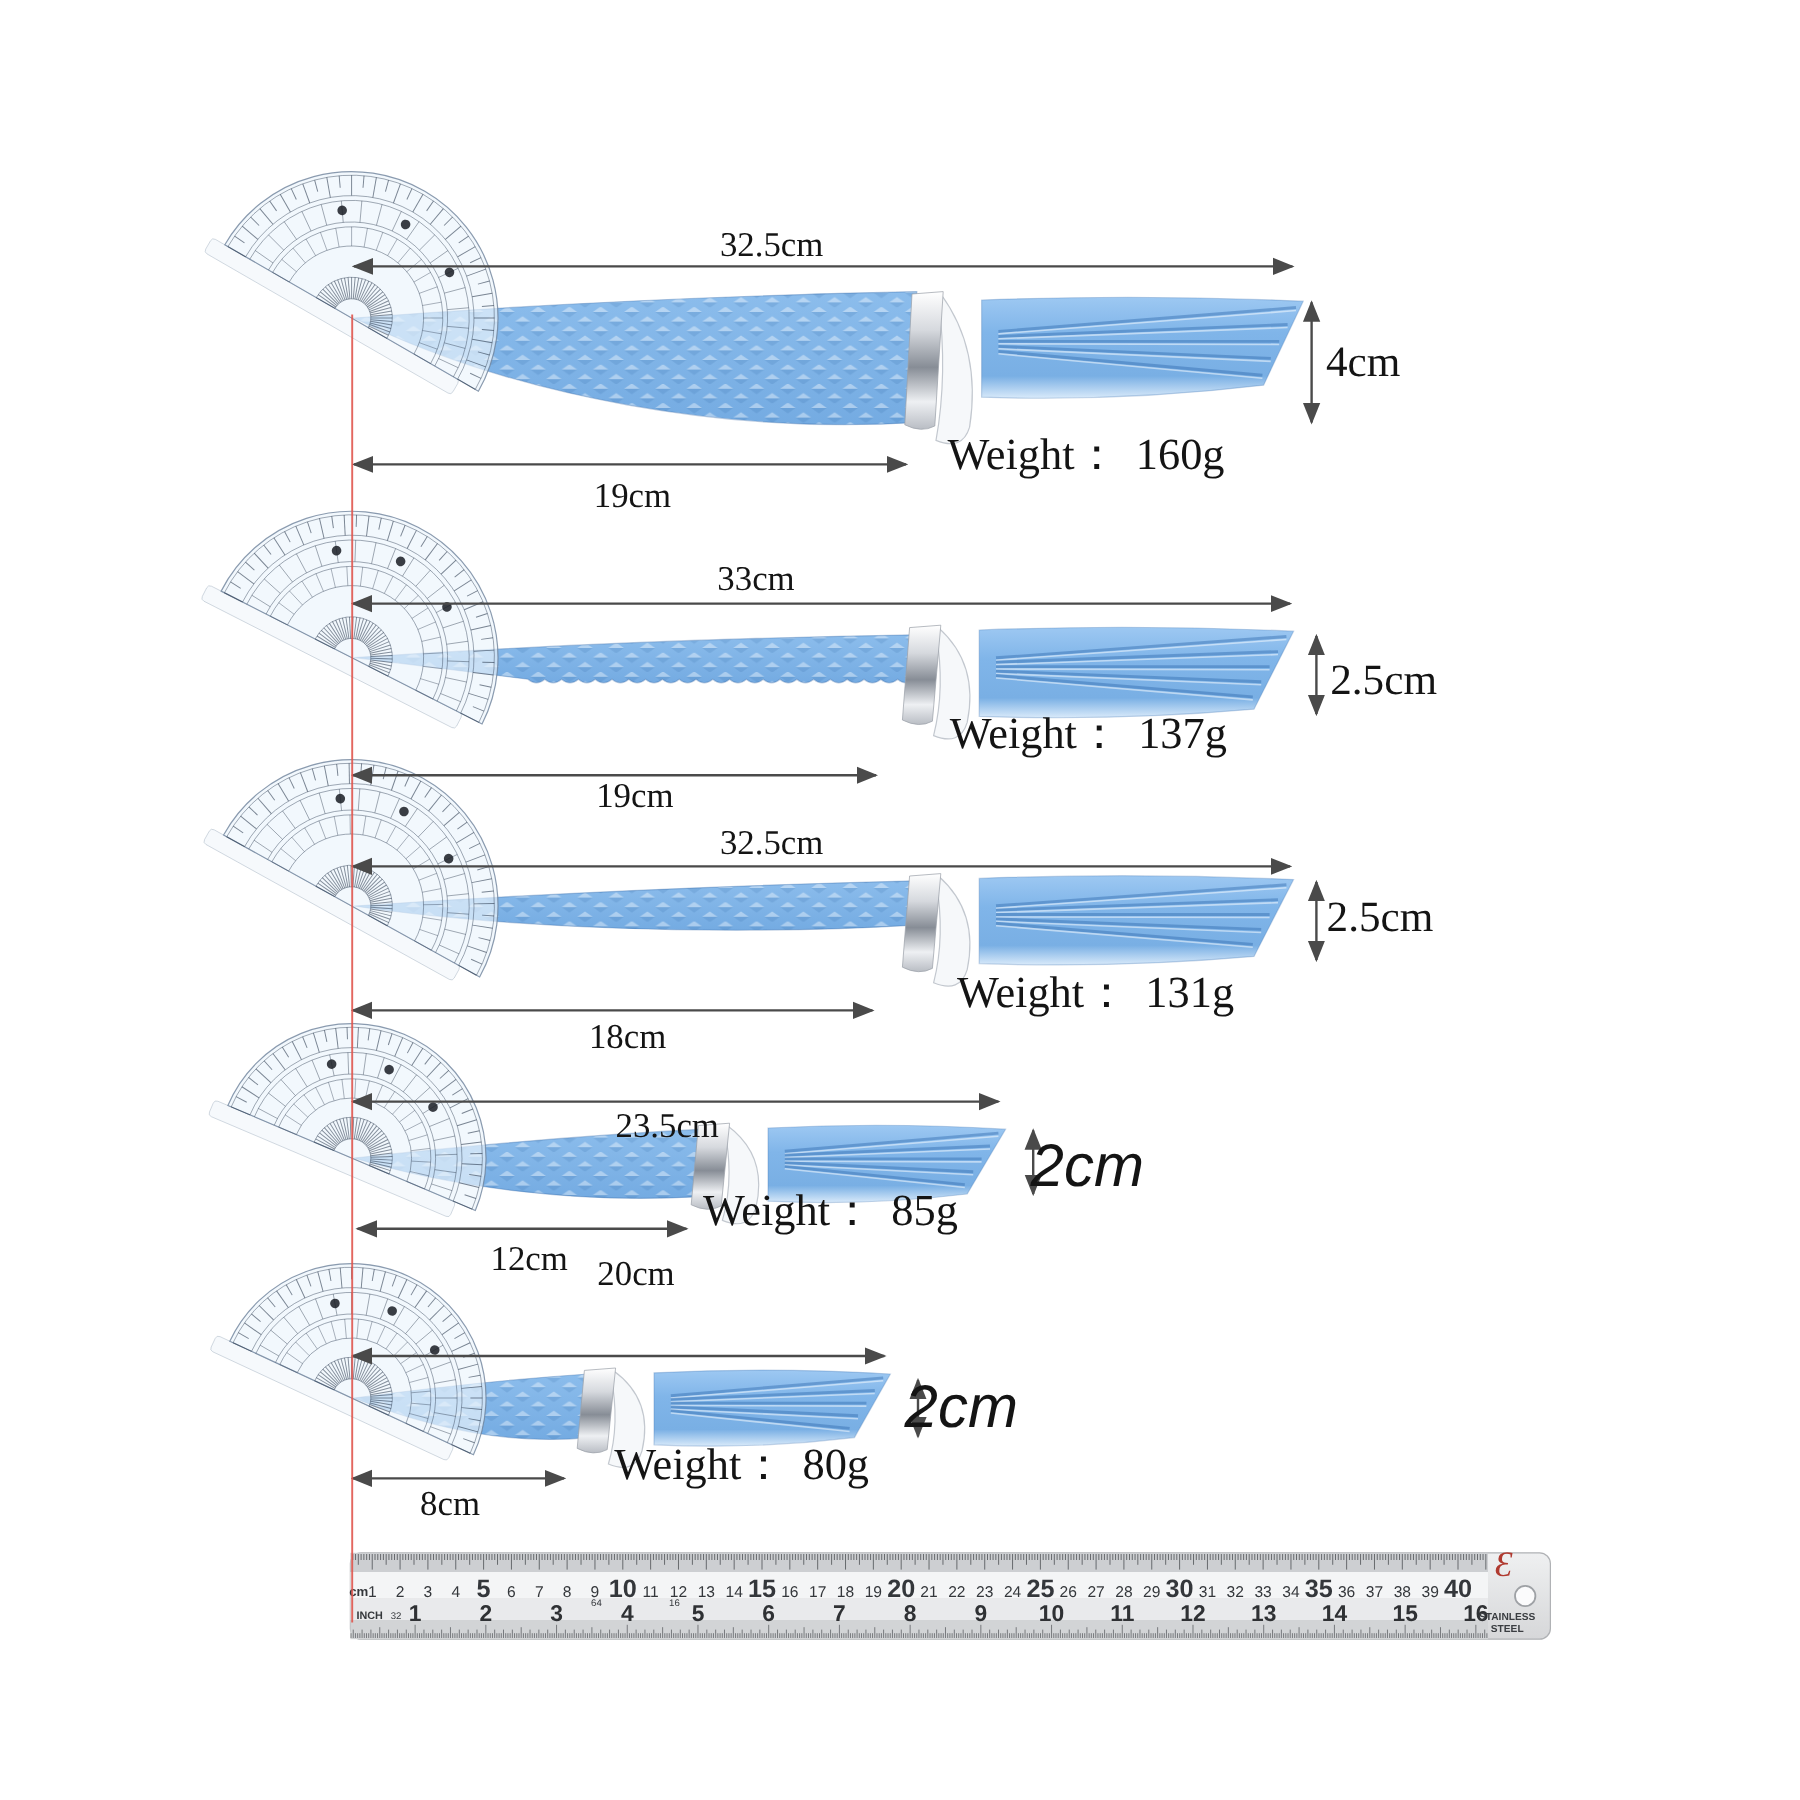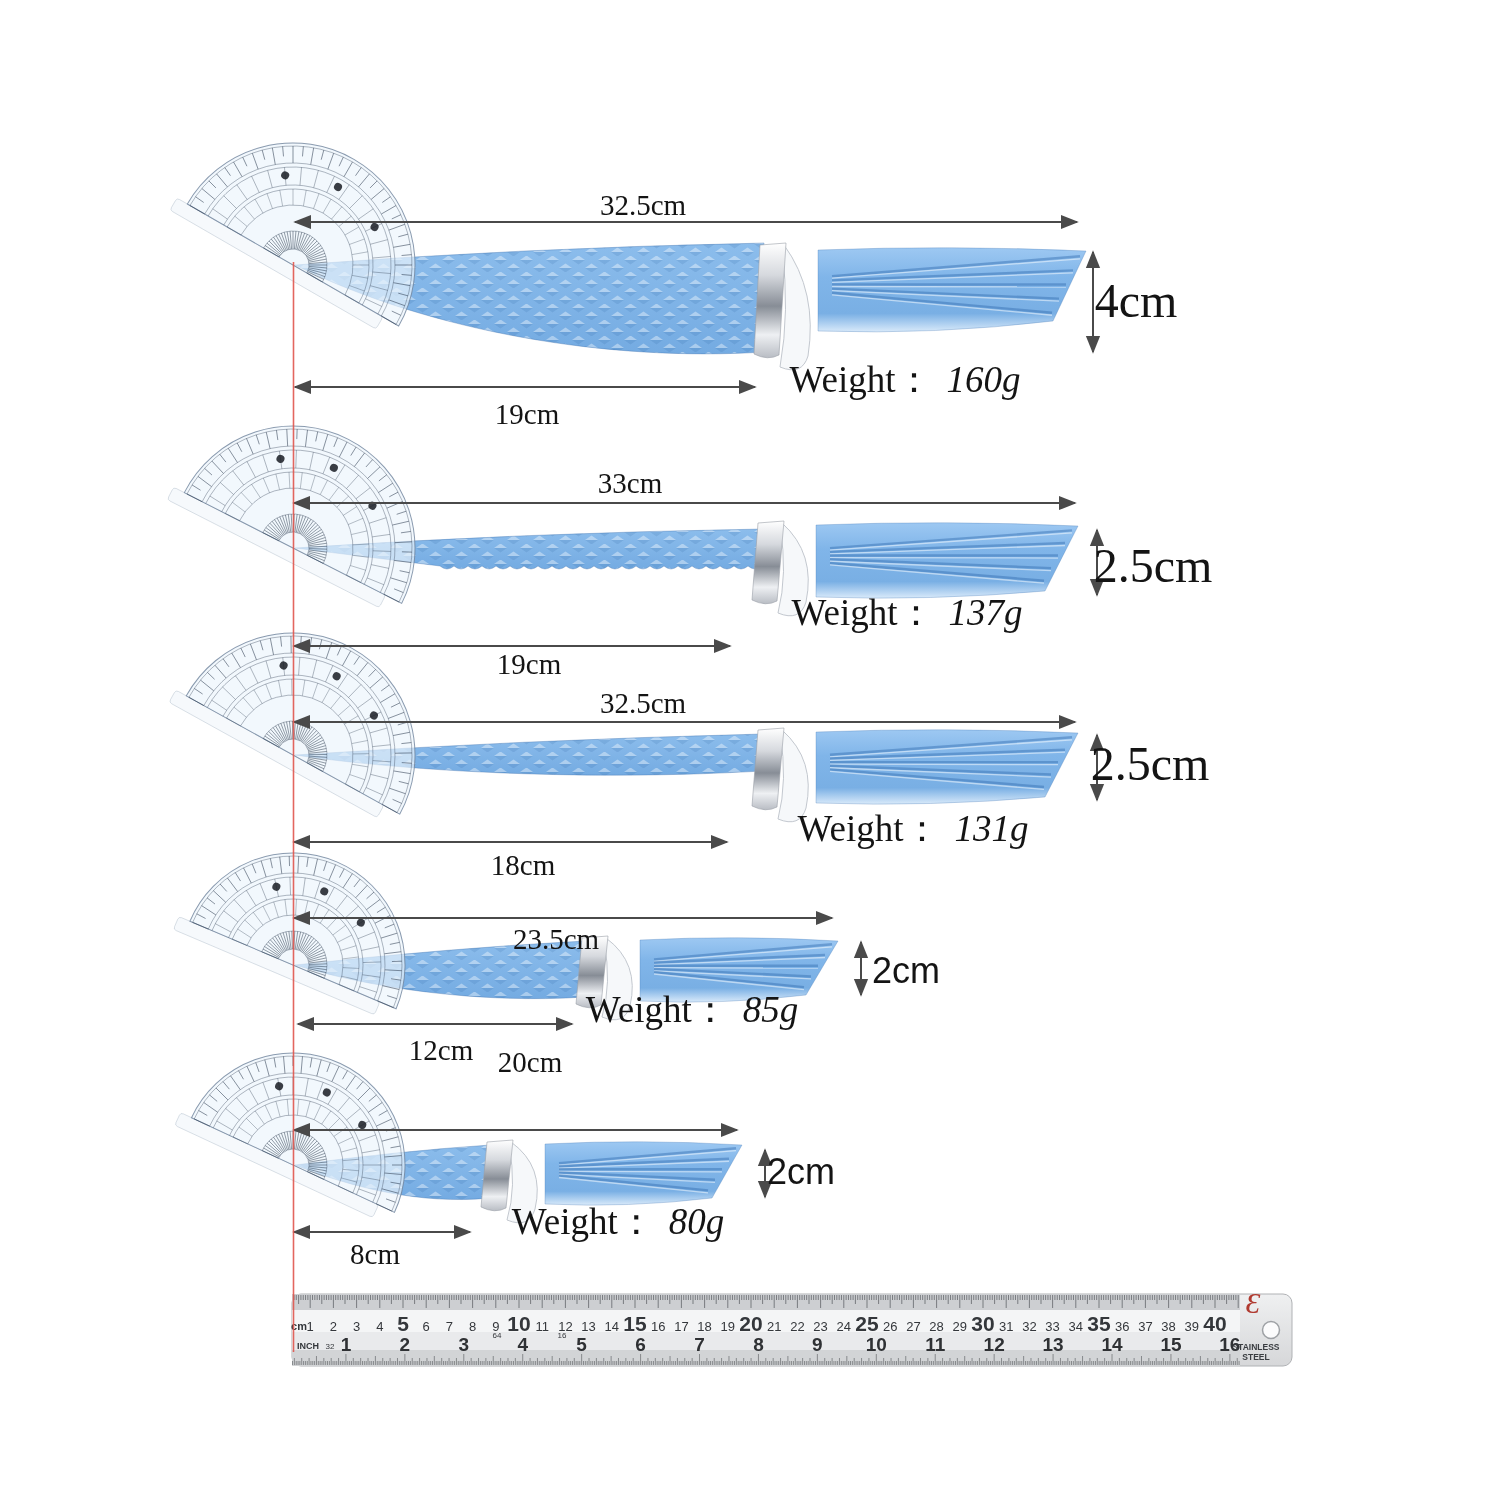--- a/index.html
+++ b/index.html
@@ -2,24 +2,24 @@
 <html><head>
 <meta charset="utf-8">
 <style>
   html,body{margin:0;padding:0;background:#ffffff;}
   .canvas{position:relative;width:1500px;height:1500px;background:#ffffff;overflow:hidden;
           font-family:"Liberation Serif",serif;}
   #scene{position:absolute;left:0;top:0;}
   .lab{position:absolute;transform:translate(-50%,-50%);color:#141414;white-space:nowrap;
        font-family:"Liberation Serif",serif;line-height:1;}
   .dim{font-size:29px;}
-  .dimh{font-size:48px;text-align:center;}
-  .sans{font-family:"Liberation Sans",sans-serif;font-size:36px;font-weight:500;}
+  .dimh{font-size:36px;text-align:center;}
+  .sans{font-family:"Liberation Sans",sans-serif;font-size:50px;font-weight:500;font-style:italic;}
   .weight{font-size:37px;}
-  .wv{margin-left:14px;font-style:italic;}
+  .wv{margin-left:14px;}
 </style>
 </head>
 <body>
 
 <div class="canvas">
   <svg id="scene" width="1500" height="1500" viewBox="0 0 1500 1500">
       <defs>
         <linearGradient id="bg" x1="0" y1="0" x2="0" y2="1">
           <stop offset="0%" stop-color="#8cbdec"></stop>
           <stop offset="100%" stop-color="#74abe2"></stop>

